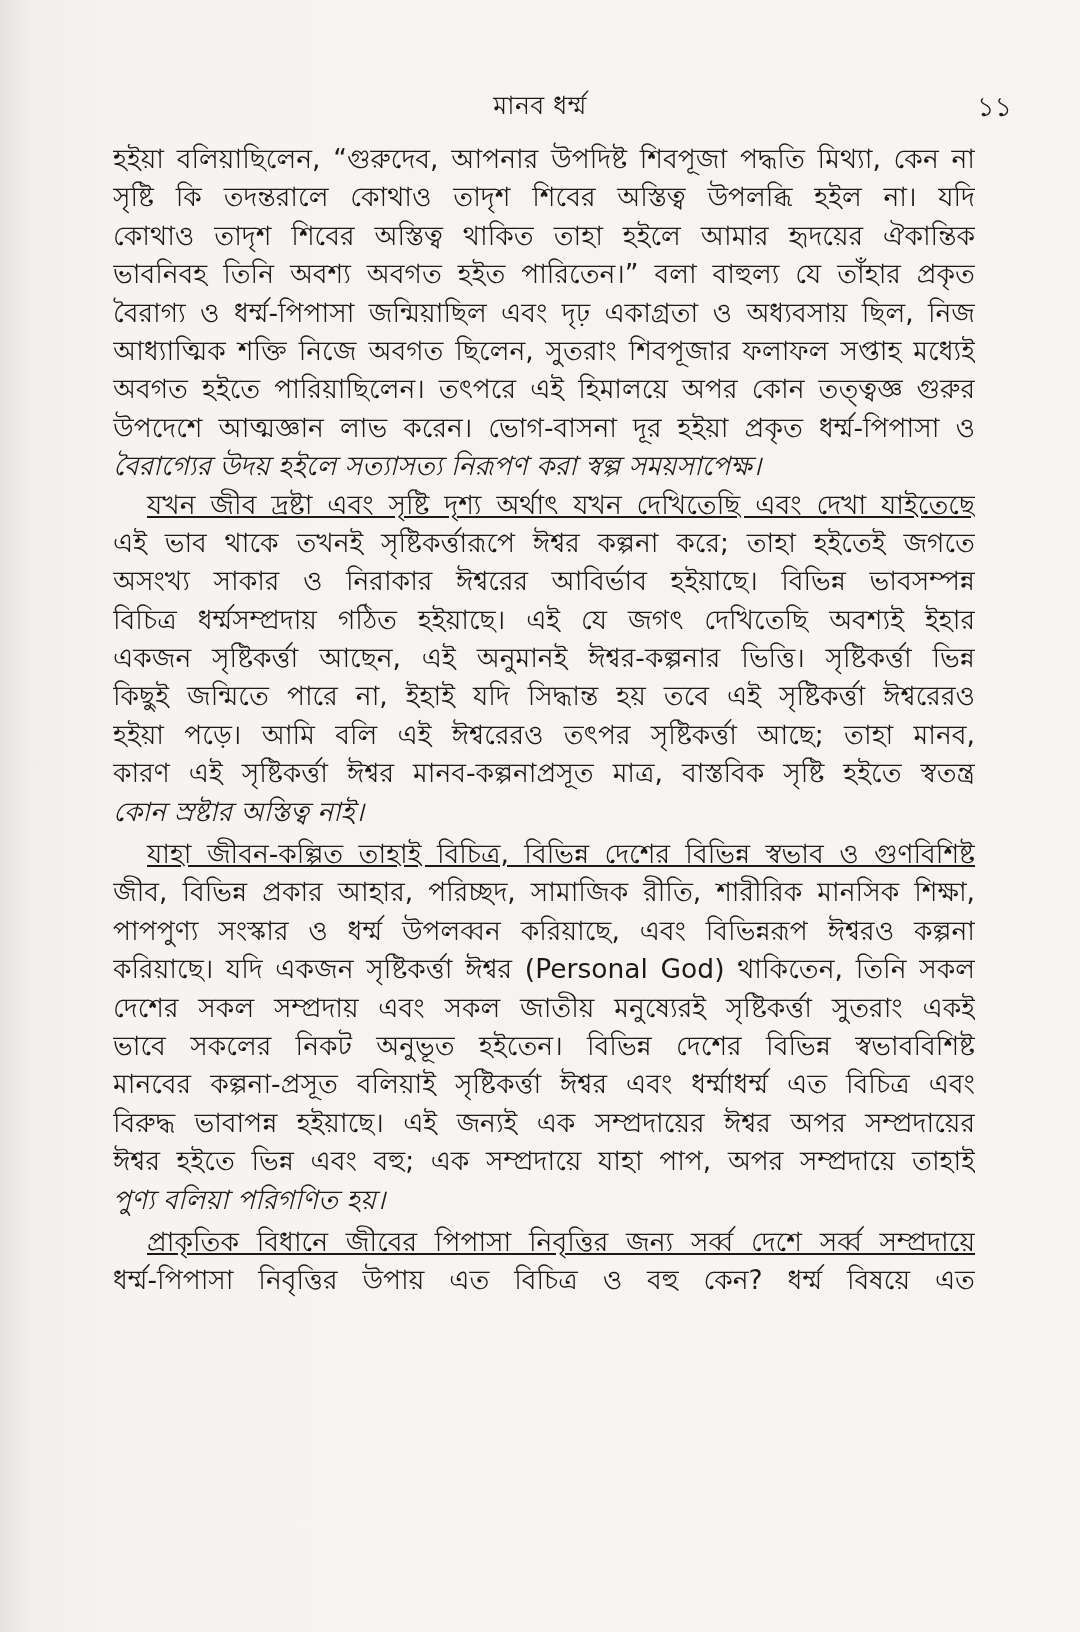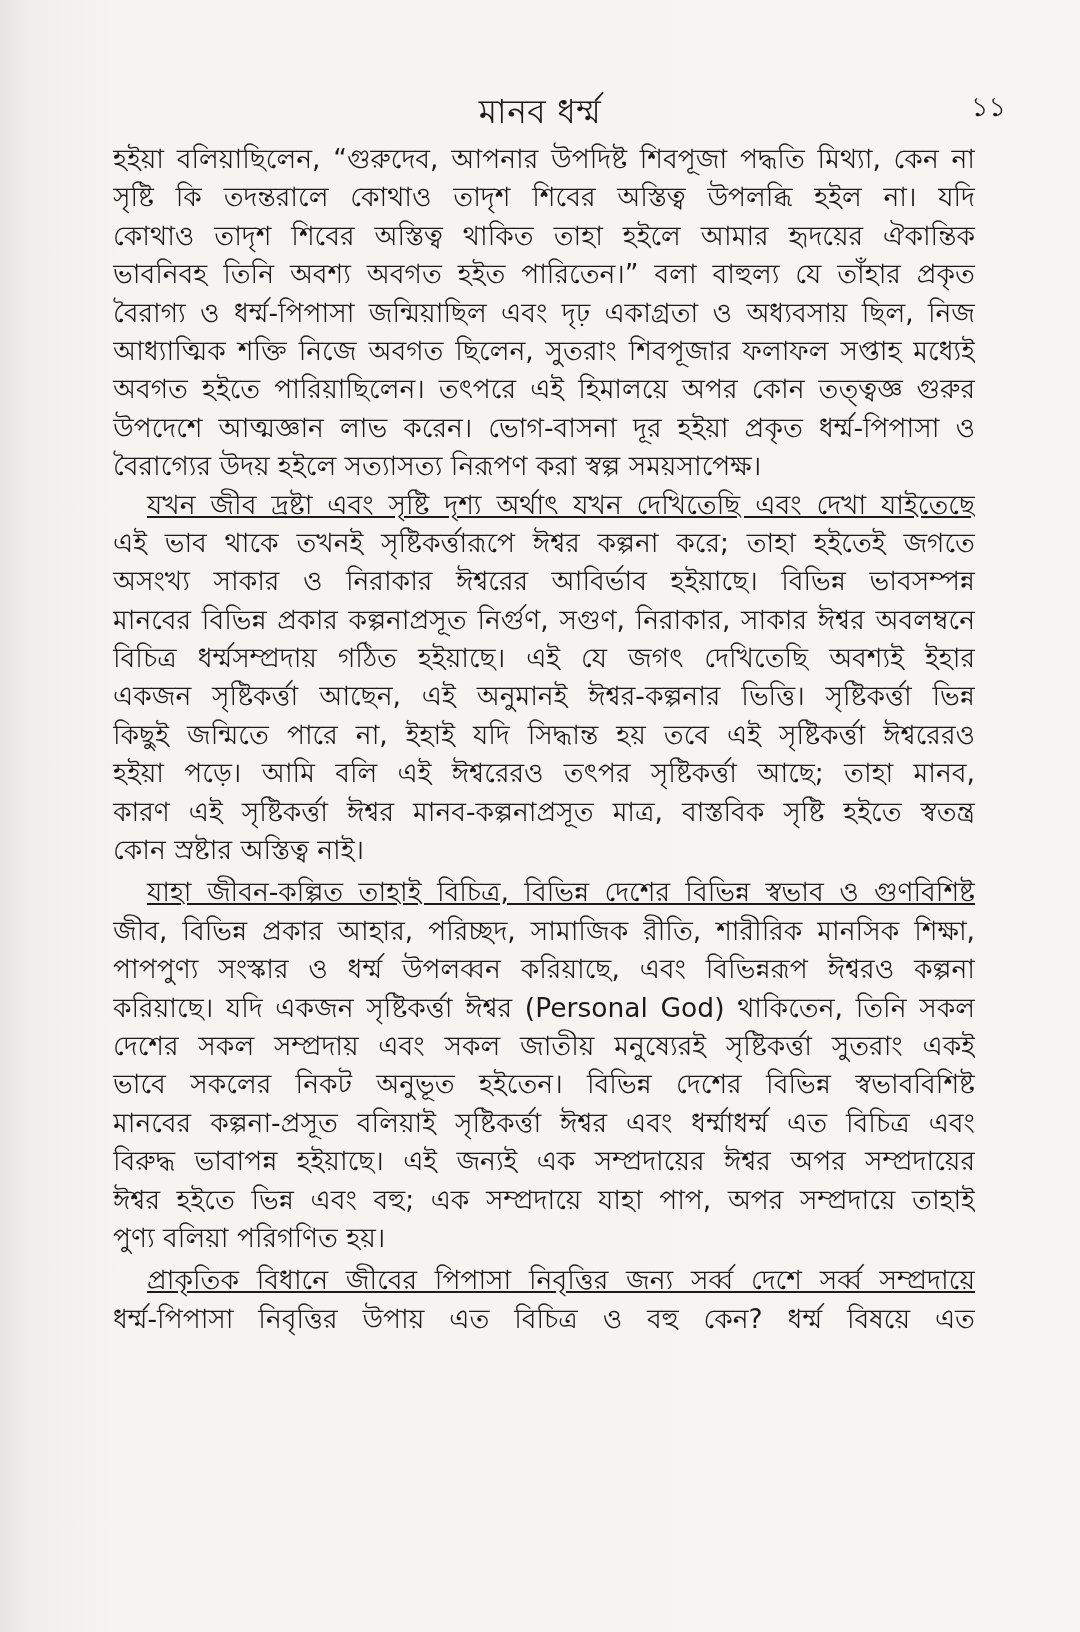--- a/index.html
+++ b/index.html
@@ -27,46 +27,47 @@
       top: 86px;
       left: 0;
       width: 1080px;
       height: 40px;
     }
     .running-title {
       position: absolute;
       left: 0;
       width: 1080px;
       text-align: center;
-      font-size: 33px;
+      font-size: 25px;
       letter-spacing: 0.5px;
     }
     .page-number {
       position: absolute;
-      right: 74px;
+      right: 68px;
       top: 0;
       font-size: 27px;
     }
     .body-text {
       position: absolute;
       left: 113px;
       top: 140px;
       width: 862px;
     }
     .line {
       height: 38.4px;
       line-height: 38.4px;
       font-size: 26.5px;
       white-space: nowrap;
       text-align: justify;
       text-align-last: justify;
       overflow: hidden;
     }
     .line.last {
       text-align-last: left;
+      font-style: italic;
     }
     .line.indent {
       padding-left: 34px;
       box-sizing: border-box;
       text-decoration: underline;
     }
     .para-gap {
       height: 4px;
     }
   </style>
@@ -91,21 +92,20 @@
       <div class="line">আধ্যাত্মিক শক্তি নিজে অবগত ছিলেন, সুতরাং শিবপূজার ফলাফল সপ্তাহ মধ্যেই</div>
       <div class="line">অবগত হইতে পারিয়াছিলেন। তৎপরে এই হিমালয়ে অপর কোন তত্ত্বজ্ঞ গুরুর</div>
       <div class="line">উপদেশে আত্মজ্ঞান লাভ করেন। ভোগ-বাসনা দূর হইয়া প্রকৃত ধর্ম্ম-পিপাসা ও</div>
       <div class="line last">বৈরাগ্যের উদয় হইলে সত্যাসত্য নিরূপণ করা স্বল্প সময়সাপেক্ষ।</div>
     </div>
 
     <div>
       <div class="line indent">যখন জীব দ্রষ্টা এবং সৃষ্টি দৃশ্য অর্থাৎ যখন দেখিতেছি এবং দেখা যাইতেছে</div>
       <div class="line">এই ভাব থাকে তখনই সৃষ্টিকর্ত্তারূপে ঈশ্বর কল্পনা করে; তাহা হইতেই জগতে</div>
       <div class="line">অসংখ্য সাকার ও নিরাকার ঈশ্বরের আবির্ভাব হইয়াছে। বিভিন্ন ভাবসম্পন্ন</div>
-      <div class="line">মানবের বিভিন্ন প্রকার কল্পনাপ্রসূত নির্গুণ, সগুণ, নিরাকার, সাকার ঈশ্বর অবলম্বনে</div>
       <div class="line">বিচিত্র ধর্ম্মসম্প্রদায় গঠিত হইয়াছে। এই যে জগৎ দেখিতেছি অবশ্যই ইহার</div>
       <div class="line">একজন সৃষ্টিকর্ত্তা আছেন, এই অনুমানই ঈশ্বর-কল্পনার ভিত্তি। সৃষ্টিকর্ত্তা ভিন্ন</div>
       <div class="line">কিছুই জন্মিতে পারে না, ইহাই যদি সিদ্ধান্ত হয় তবে এই সৃষ্টিকর্ত্তা ঈশ্বরেরও</div>
       <div class="line">হইয়া পড়ে। আমি বলি এই ঈশ্বরেরও তৎপর সৃষ্টিকর্ত্তা আছে; তাহা মানব,</div>
       <div class="line">কারণ এই  সৃষ্টিকর্ত্তা ঈশ্বর মানব-কল্পনাপ্রসূত মাত্র, বাস্তবিক সৃষ্টি হইতে স্বতন্ত্র</div>
       <div class="line last">কোন স্রষ্টার অস্তিত্ব নাই।</div>
     </div>
 
     <div class="para-gap"></div>
 

